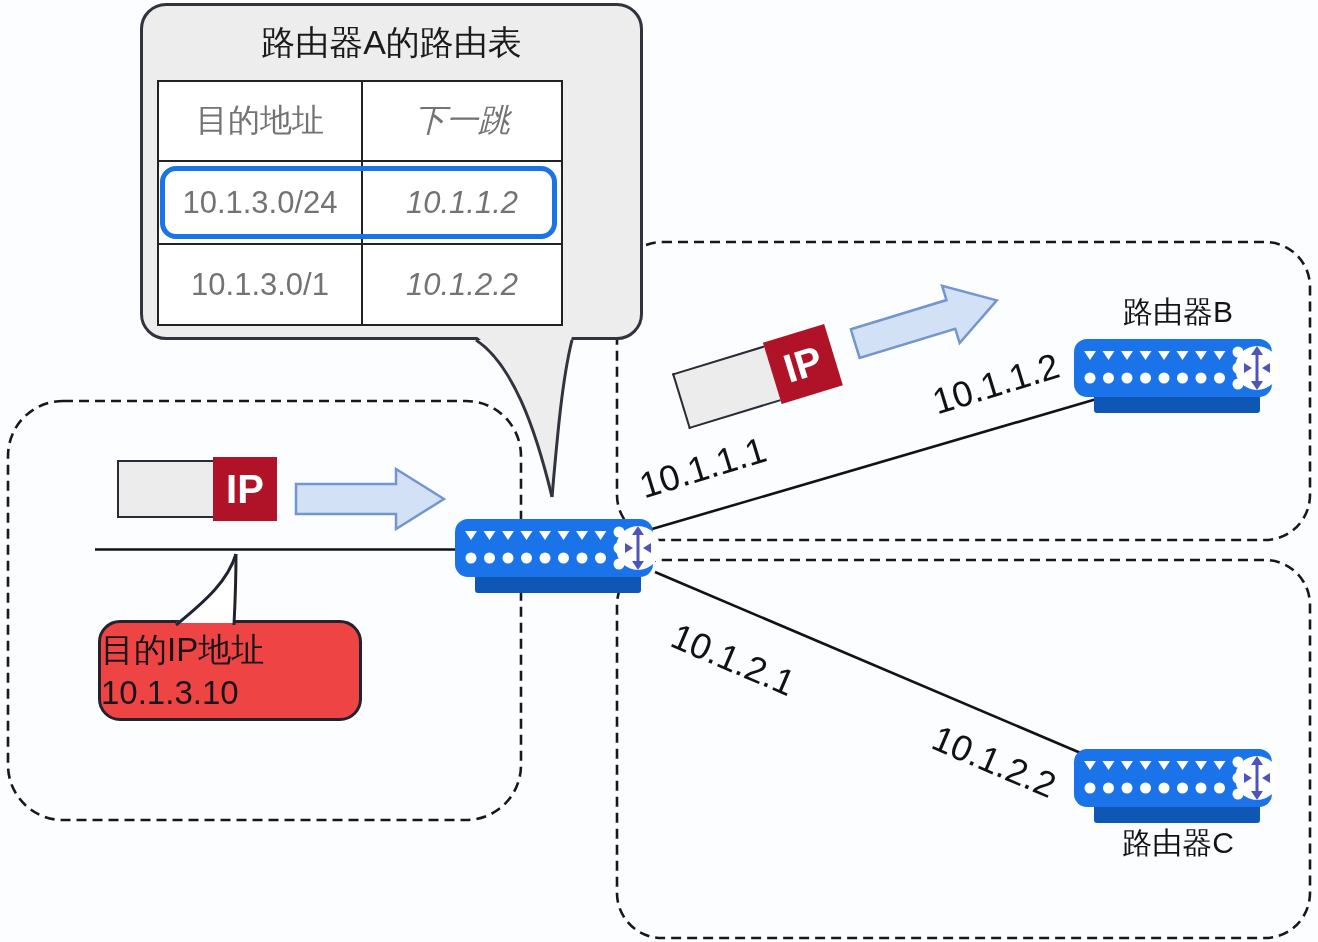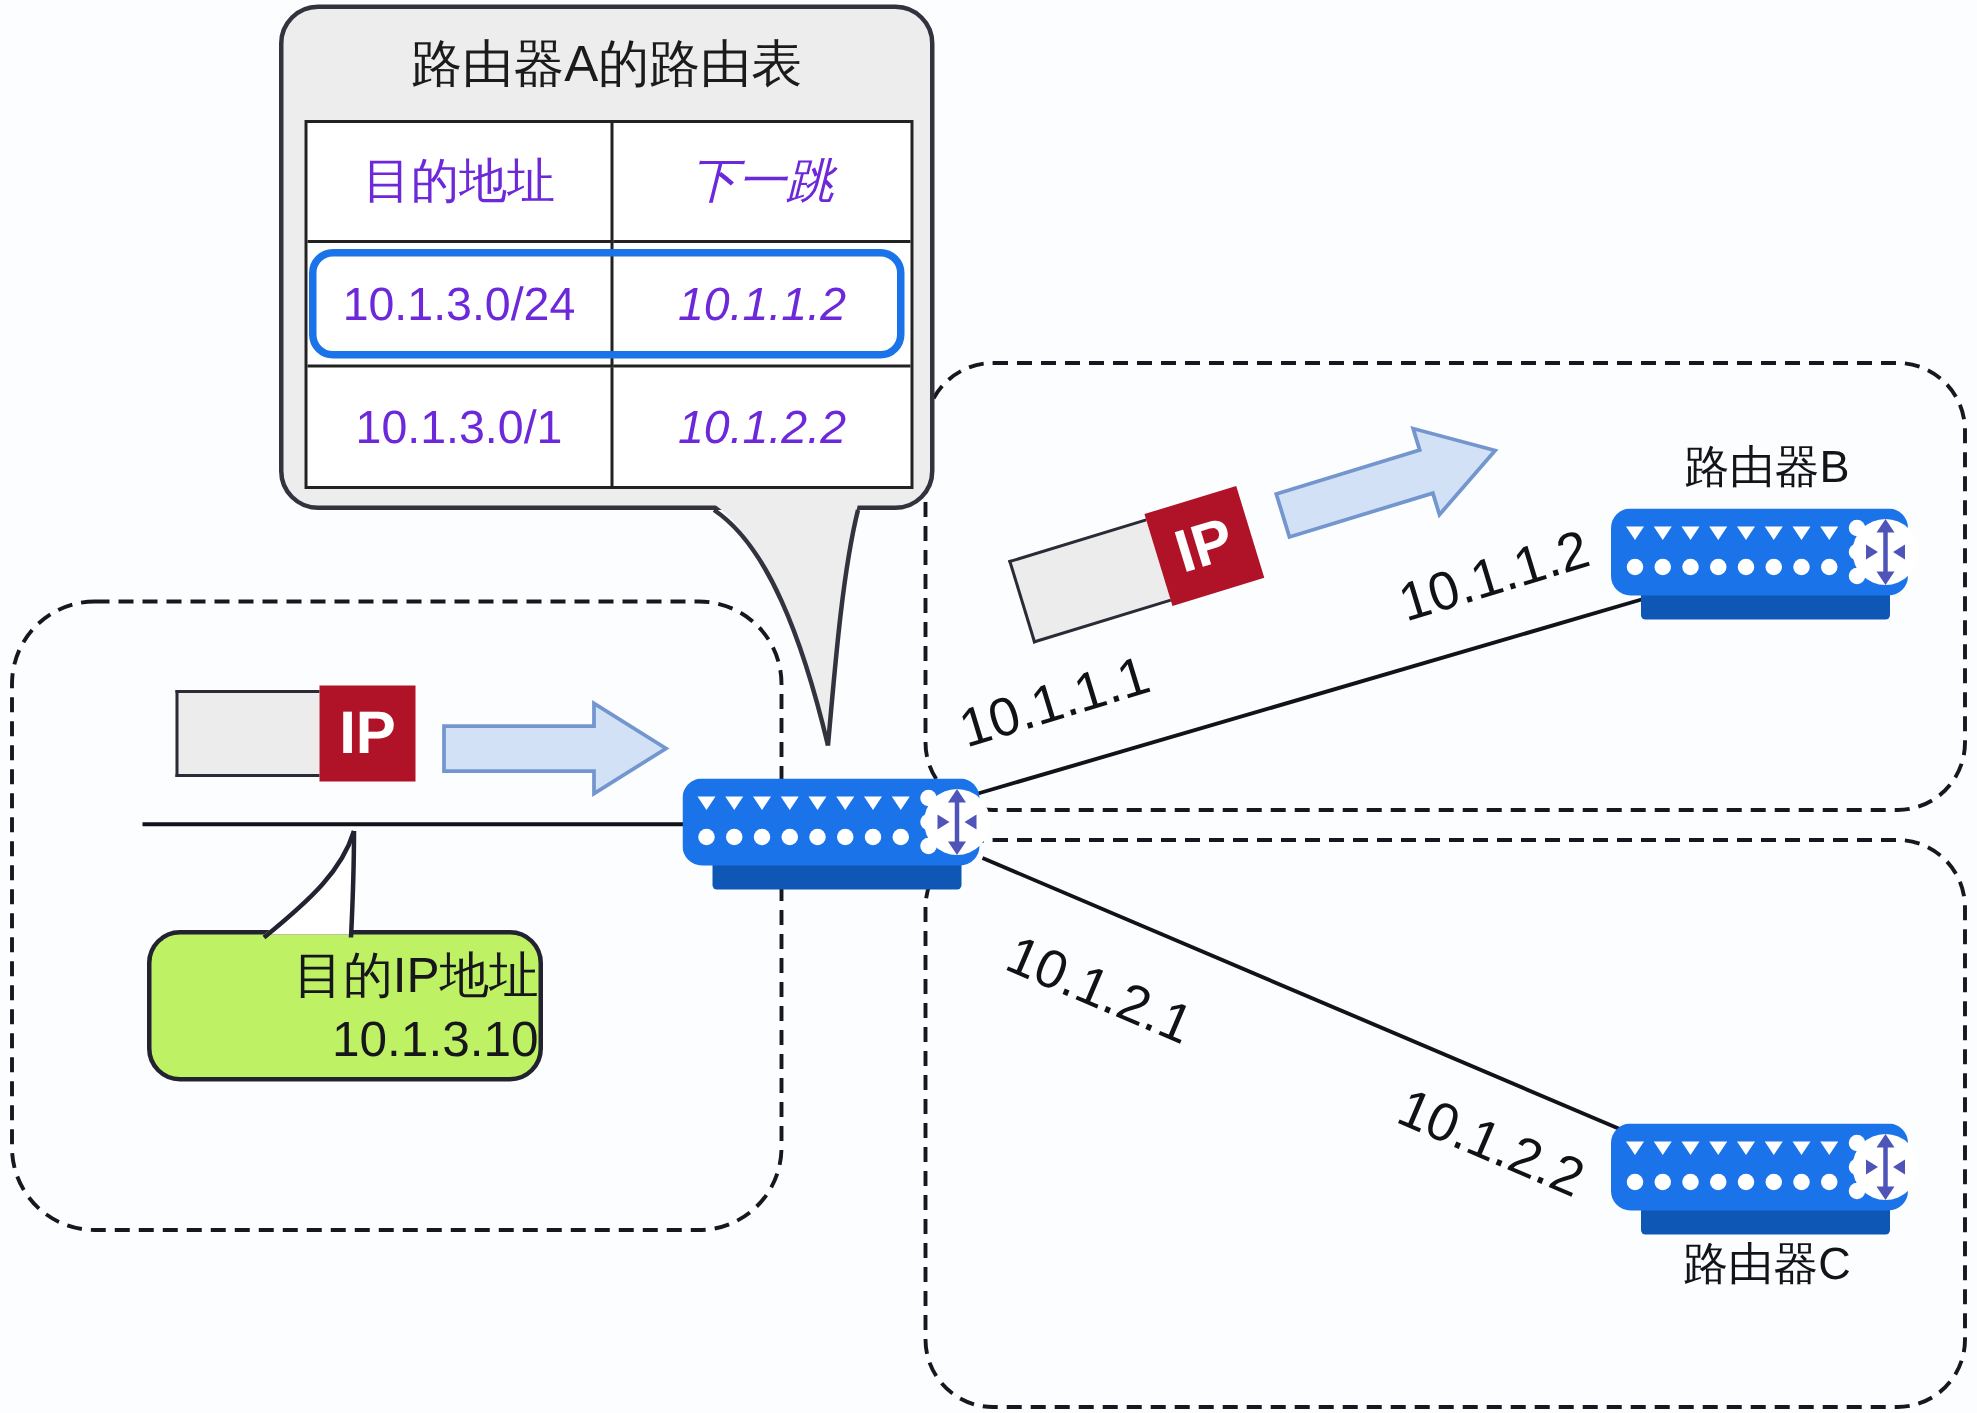--- a/index.html
+++ b/index.html
@@ -9,50 +9,50 @@
     position:relative; width:1318px; height:942px;
     background:#fcfdff; overflow:hidden;
   }
   svg { display:block; }
   .layer { position:absolute; left:0; top:0; width:1318px; height:942px; pointer-events:none; }
   .layer-base { z-index:1; }
   .layer-tails{ z-index:4; }
 
   
   .rt-bubble {
-    position:absolute; left:140px; top:3px; width:437px; height:337px;
-    background:#ededee; border:3px solid #33333f; border-radius:26px; z-index:3;margin-left:46px;
+    position:absolute; left:140px; top:3px; width:503px; height:337px;
+    background:#ededee; border:3px solid #33333f; border-radius:26px; z-index:3;
   }
   .rt-title {
     position:absolute; left:0; top:14px; width:100%;
     text-align:center; font-size:34px; color:#1b1b1b;
   }
   .rt-table {
     position:absolute; left:14px; top:74px; width:406px; height:246px;
     display:grid; grid-template-columns:204px 1fr; grid-template-rows:80px 83px 1fr;
     background:#ffffff; border:2.5px solid #222222;
   }
   .rt-cell {
     display:flex; align-items:center; justify-content:center;
-    font-size:31px; color:#6d28d9;
+    font-size:31px; color:#737373;
     border-right:2.5px solid #222222; border-bottom:2.5px solid #222222;text-align:center;
   }
   .rt-cell.last-col { border-right:none;font-style:italic; }
   .rt-cell.last-row { border-bottom:none; }
   .rt-cell.header { font-size:32px; }
   .rt-highlight {
     position:absolute; left:17px; top:160px; width:397px; height:73px;
     border:5px solid #1a73e8; border-radius:16px; background:transparent;
   }
 
   
   .dst-bubble {
     position:absolute; left:98px; top:620px; width:264px; height:101px;
-    background:#bef264; border:3px solid #222230; border-radius:22px; z-index:3;
-    display:flex; flex-direction:column; align-items:flex-end; justify-content:center;
+    background:#ef4444; border:3px solid #222230; border-radius:22px; z-index:3;
+    display:flex; flex-direction:column; align-items:flex-start; justify-content:center;
   }
   .dst-bubble .line { font-size:33px; color:#16161c; line-height:43px; }
 
   
   .router { position:absolute; width:206px; height:78px; z-index:2; }
   .router-label {
     position:absolute; transform:translate(-50%,-50%);
     font-size:30px; color:#141418; white-space:nowrap; z-index:2;
   }
 

